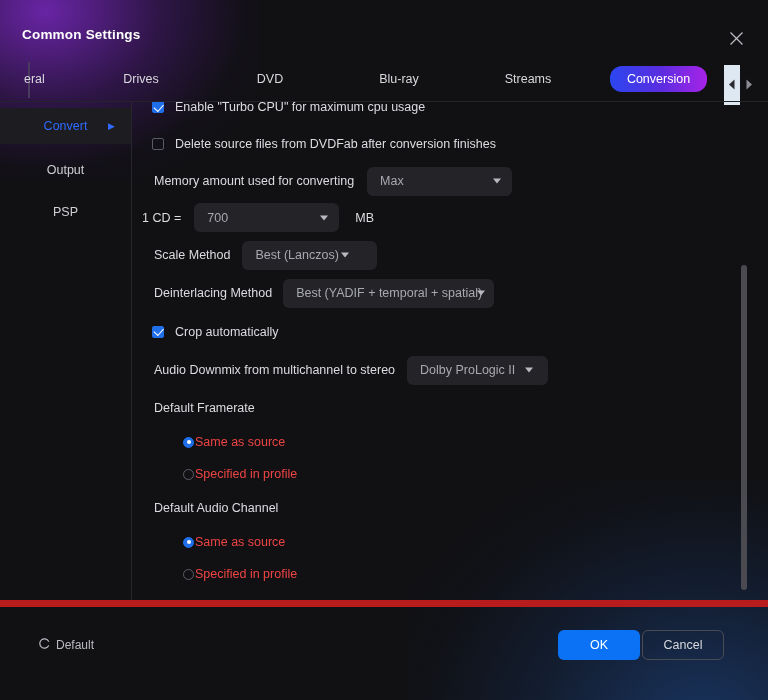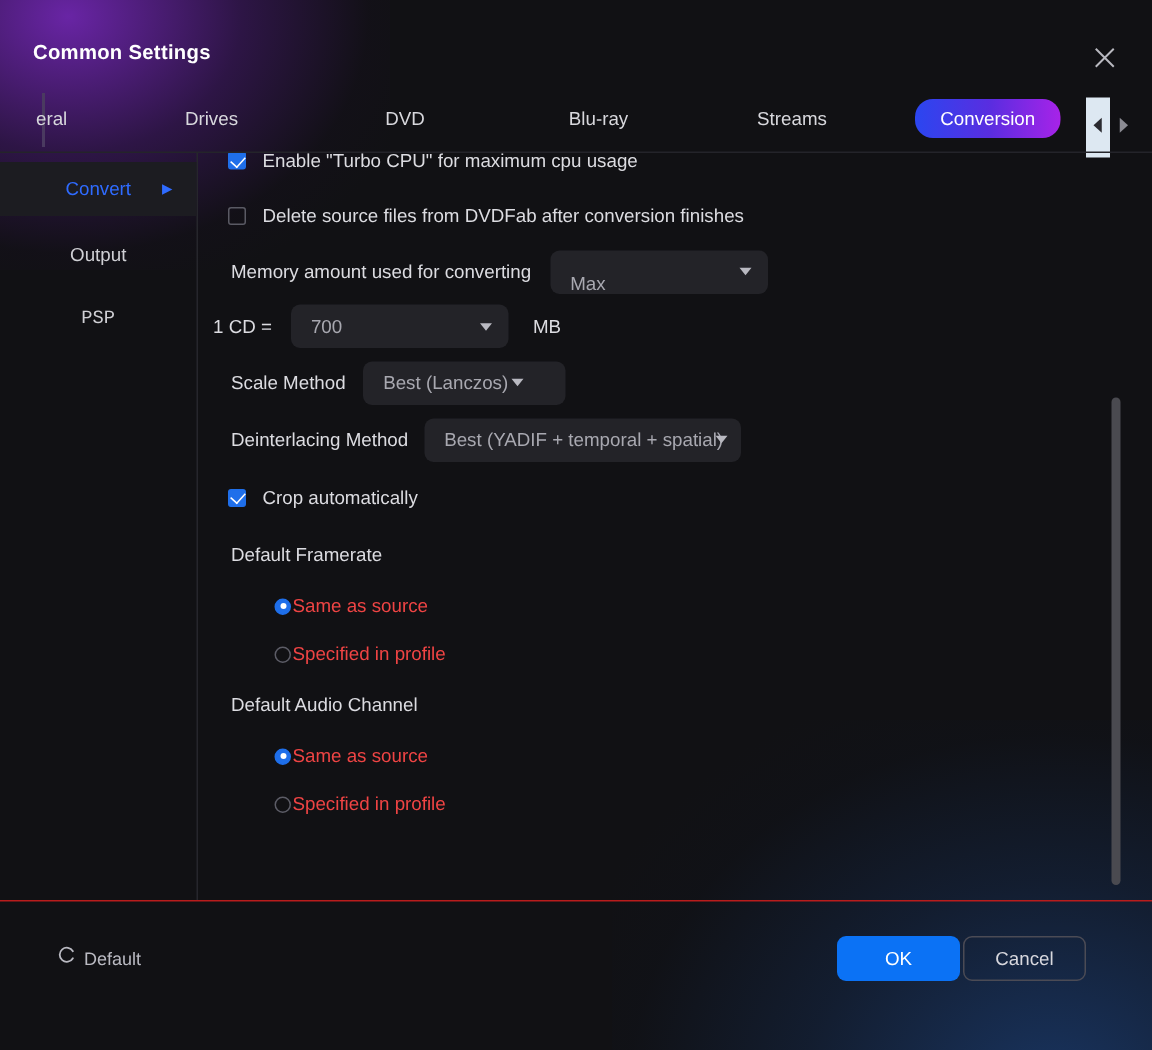--- a/index.html
+++ b/index.html
@@ -165,21 +165,21 @@
     z-index: 6;
   }
   .scroll-thumb {
     position: absolute; left: 0; top: 155px; width: 6px; height: 325px;
     background: #4a4a50; border-radius: 3px; cursor: pointer;
   }
 
   
   .footer {
     position: absolute; left: 0; top: 600px; width: 768px; height: 100px;
-    border-top: 1px solid #b91c1c;
+    border-top: 7px solid #b91c1c;
     z-index: 4;
   }
   .default-btn {
     position: absolute; left: 38px; top: 29px;
     display: flex; align-items: center; cursor: pointer;
   }
   .default-btn .lbltxt { margin-left: 5px; font-size: 12px; color: #babac2; }
   .btn {
     position: absolute; top: 23px; height: 30px;
     display: flex; align-items: center; justify-content: center;
@@ -250,41 +250,41 @@
   </div>
 
   <div class="sidebar">
     <div class="side-item active" style="margin-top:6px;">
       <span>Convert</span>
       <span class="caret">▶</span>
     </div>
     <div class="side-item" style="margin-top:8px;">
       <span>Output</span>
     </div>
-    <div class="side-item" style="margin-top:6px;font-family:Liberation Mono, monospace;">
+    <div class="side-item" style="margin-top:6px;">
       <span>PSP</span>
     </div>
   </div>
 
   <div class="content">
     <div class="rows">
 
       <div class="row cb-row" style="height:34px;">
         <div class="cbox on"></div>
         <div class="cb-label">Enable "Turbo CPU" for maximum cpu usage</div>
       </div>
 
       <div class="row cb-row" style="height:39px;">
         <div class="cbox"></div>
         <div class="cb-label">Delete source files from DVDFab after conversion finishes</div>
       </div>
 
       <div class="row" style="height:36px; padding-left:21px;">
         <div class="lbl">Memory amount used for converting</div>
-        <div class="sel" style="width:145px; margin-left:13px;align-items:flex-end;">
+        <div class="sel" style="width:145px; margin-left:13px;">
           <span>Max</span>
           <span class="arrow"></span>
         </div>
       </div>
 
       <div class="row" style="height:37px; padding-left:9px;">
         <div class="lbl">1 CD =</div>
         <div class="sel" style="width:145px; margin-left:13px;">
           <span>700</span>
           <span class="arrow"></span>
@@ -306,20 +306,27 @@
           <span>Best (YADIF + temporal + spatial)</span>
           <span class="arrow"></span>
         </div>
       </div>
 
       <div class="row cb-row" style="height:39px;">
         <div class="cbox on"></div>
         <div class="cb-label">Crop automatically</div>
       </div>
 
+      <div class="row" style="height:38px; padding-left:21px;">
+        <div class="lbl">Audio Downmix from multichannel to stereo</div>
+        <div class="sel" style="width:141px; margin-left:12px;">
+          <span>Dolby ProLogic II</span>
+          <span class="arrow" style="right:15px;"></span>
+        </div>
+      </div>
 
       <div class="row" style="height:37px; padding-left:21px;">
         <div class="lbl">Default Framerate</div>
       </div>
       <div class="row" style="height:32px; padding-left:50px;">
         <div class="rb on"></div>
         <div class="rb-label">Same as source</div>
       </div>
       <div class="row" style="height:32px; padding-left:50px;">
         <div class="rb"></div>

